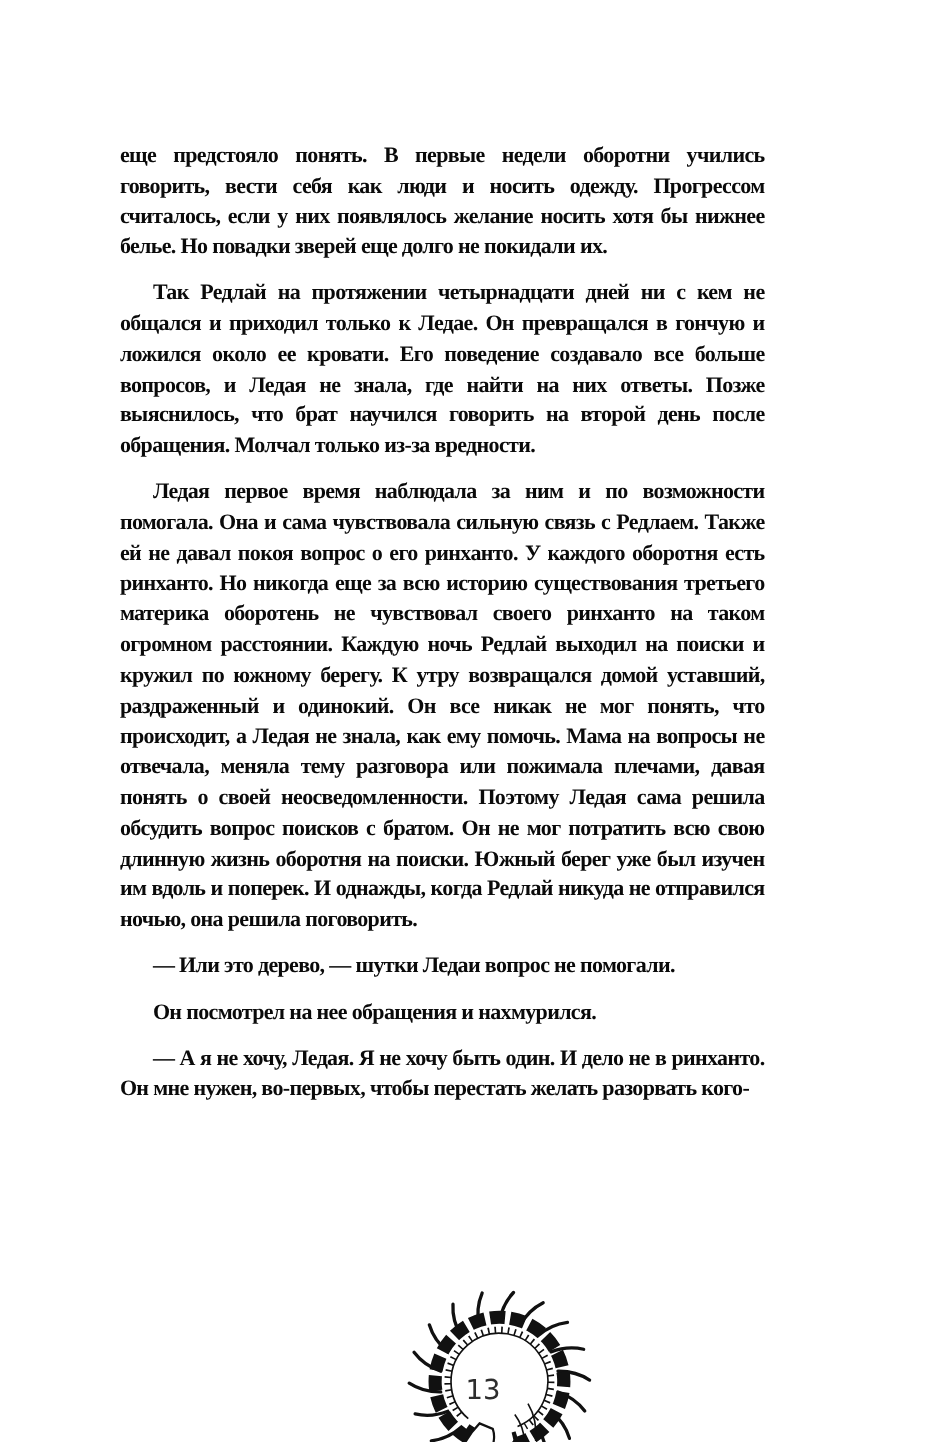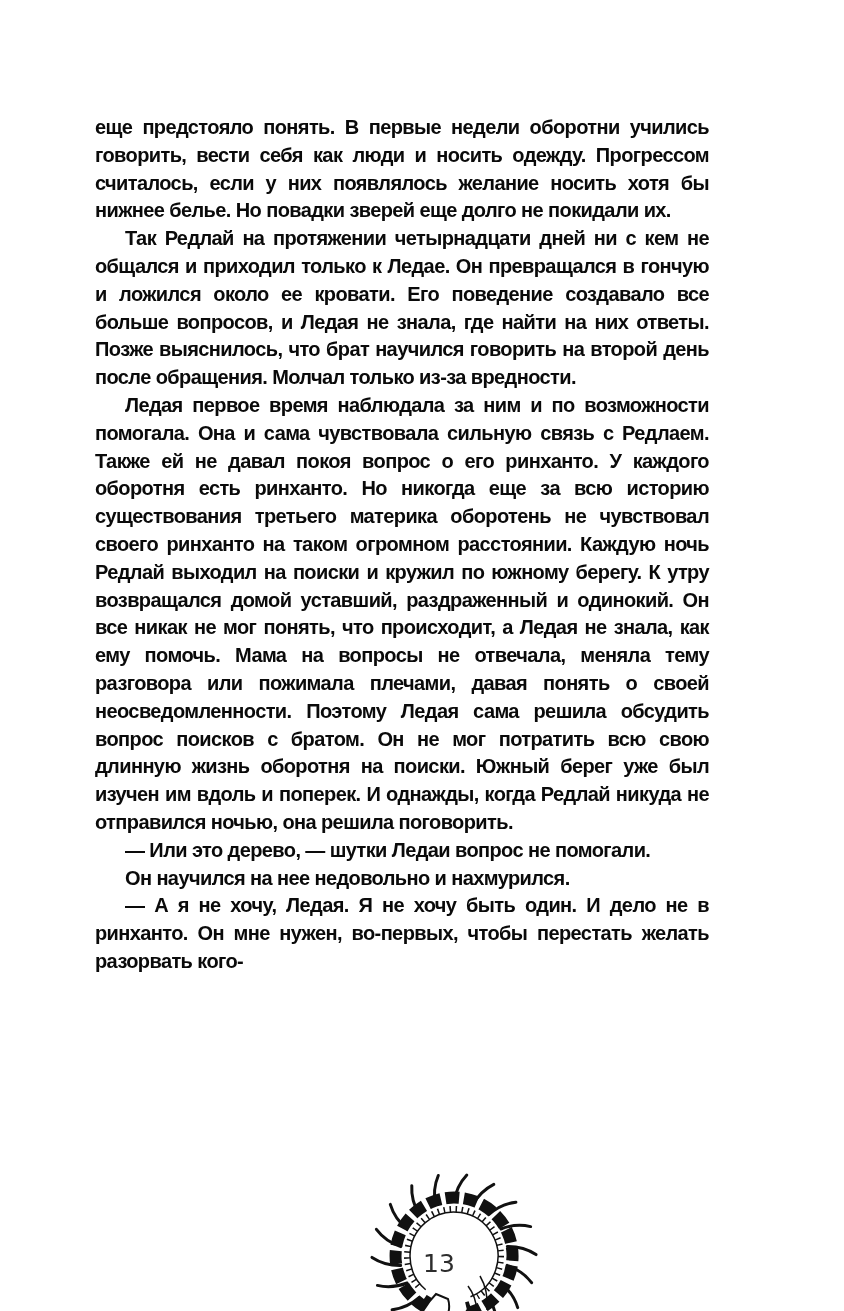--- a/index.html
+++ b/index.html
@@ -27,22 +27,23 @@
     color: #0a0a0a;
     font-family: "Liberation Sans", sans-serif;
     font-size: 20px;
     font-weight: 700;
     line-height: 27.8px;
     letter-spacing: -0.6px;
     text-align: justify;
     text-justify: inter-word;
   }
   .text-block p {
-    margin: 0;
+    margin: 14px;
     padding: 0;
+    font-family: Liberation Serif, serif;
   }
   .text-block p.indent {
     text-indent: 30px;
   }
   .ornament {
     position: absolute;
     left: 322px;
     top: 1152px;
     width: 232px;
     height: 159px;
@@ -62,21 +63,21 @@
 </head>
 <body>
 
 <main class="page">
 
   <section class="text-block">
     <p>еще предстояло понять. В первые недели оборотни учились говорить, вести себя как люди и носить одежду. Прогрессом считалось, если у них появлялось желание носить хотя бы нижнее белье. Но повадки зверей еще долго не покидали их.</p>
     <p class="indent">Так Редлай на протяжении четырнадцати дней ни с кем не общался и приходил только к Ледае. Он превращался в гончую и ложился около ее кровати. Его поведение создавало все больше вопросов, и Ледая не знала, где найти на них ответы. Позже выяснилось, что брат научился говорить на второй день после обращения. Молчал только из-за вредности.</p>
     <p class="indent">Ледая первое время наблюдала за ним и по возможности помогала. Она и сама чувствовала сильную связь с Редлаем. Также ей не давал покоя вопрос о его ринханто. У каждого оборотня есть ринханто. Но никогда еще за всю историю существования третьего материка оборотень не чувствовал своего ринханто на таком огромном расстоянии. Каждую ночь Редлай выходил на поиски и кружил по южному берегу. К утру возвращался домой уставший, раздраженный и одинокий. Он все никак не мог понять, что происходит, а Ледая не знала, как ему помочь. Мама на вопросы не отвечала, меняла тему разговора или пожимала плечами, давая понять о своей неосведомленности. Поэтому Ледая сама решила обсудить вопрос поисков с братом. Он не мог потратить всю свою длинную жизнь оборотня на поиски. Южный берег уже был изучен им вдоль и поперек. И однажды, когда Редлай никуда не отправился ночью, она решила поговорить.</p>
     <p class="indent">— Или это дерево, — шутки Ледаи вопрос не помогали.</p>
-    <p class="indent">Он научился на нее недовольно и нахмурился.</p>
+    <p class="indent">Он посмотрел на нее обращения и нахмурился.</p>
     <p class="indent">— А я не хочу, Ледая. Я не хочу быть один. И дело не в ринханто. Он мне нужен, во-первых, чтобы перестать желать разорвать кого-</p>
   </section>
 
   <figure class="ornament">
     <svg viewBox="0 0 232 210" width="232" height="210" xmlns="http://www.w3.org/2000/svg">
       <g stroke="#111111" fill="none" stroke-linecap="round">
         <path stroke-width="3" d="M 81.3 129.4 Q 69.2 140 54.1 141.8"></path>
         <path stroke-width="3" d="M 69.2 115 Q 54.2 120.8 39.4 117.4"></path>
         <path stroke-width="3" d="M 62.8 97.4 Q 46.7 97.7 34 89.4"></path>
         <path stroke-width="3" d="M 62.8 78.6 Q 47.5 73.4 38.4 61.3"></path>

